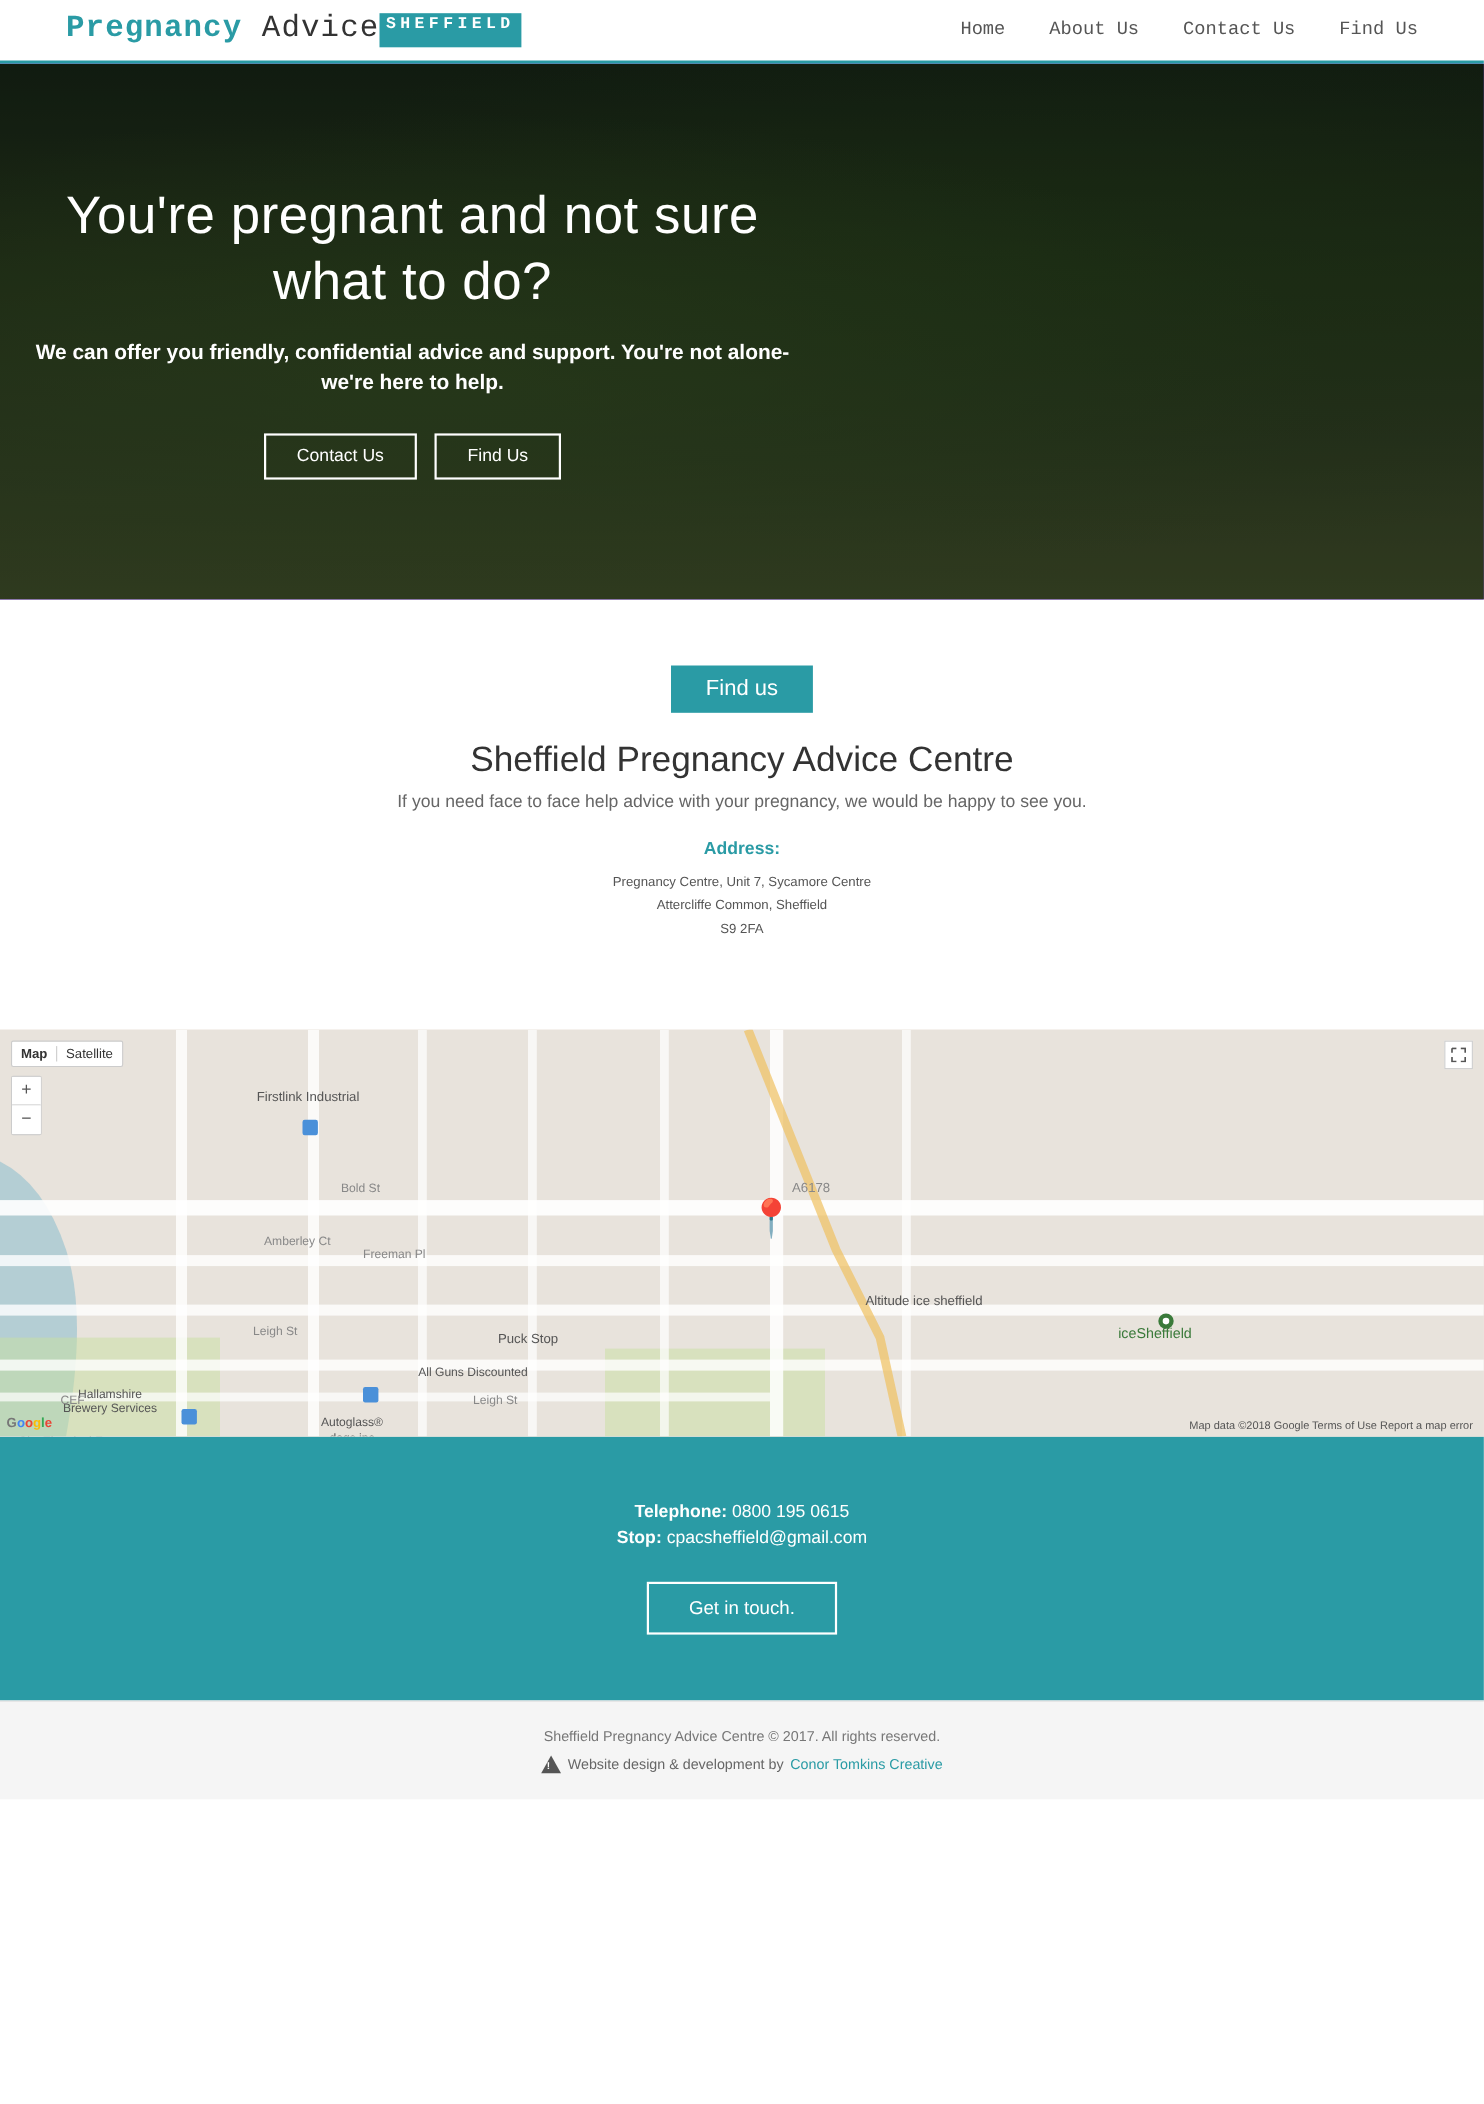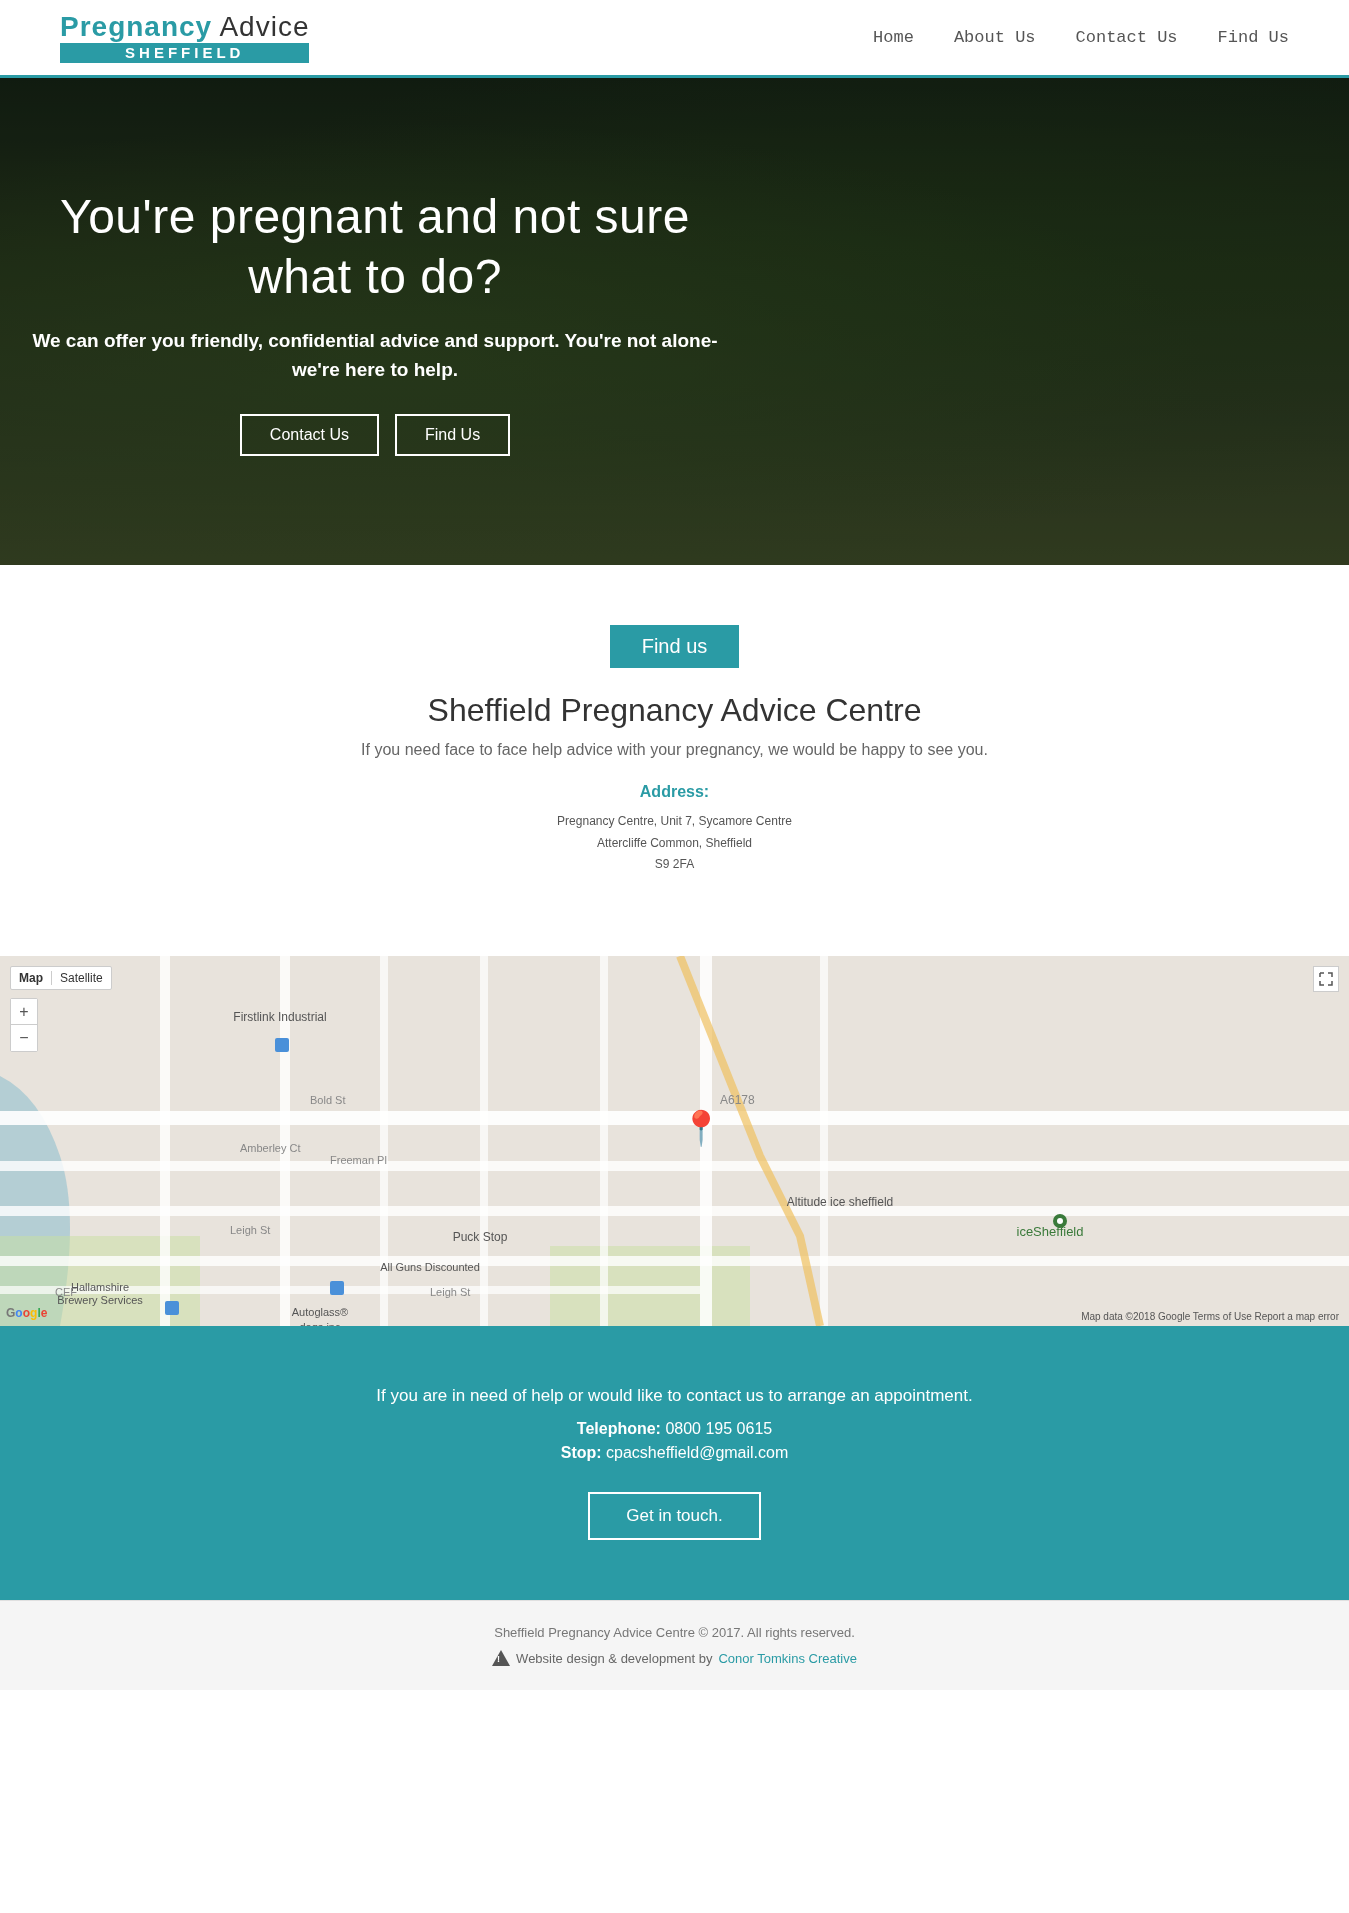--- a/index.html
+++ b/index.html
@@ -9,22 +9,23 @@
     .header {
       display: flex;
       align-items: center;
       justify-content: space-between;
       padding: 12px 60px;
       background: #fff;
       border-bottom: 3px solid #2a9ba5;
     }
     .logo-wrap {
       display: flex;
-      flex-direction: column;
+      flex-direction: row;
       line-height: 1.1;
+      font-family: Liberation Mono, monospace;
     }
     .logo-top {
       font-size: 28px;
       font-weight: normal;
       color: #333;
       letter-spacing: 1px;
     }
     .logo-top span.preg {
       color: #2a9ba5;
       font-weight: bold;
@@ -442,21 +443,20 @@
   </div>
 
   
   <div style="position:absolute; left:52%; top:52%; transform:translate(-50%,-100%); font-size:34px; z-index:20; color:#d9534f;">📍</div>
 
   <div class="map-attribution">Map data ©2018 Google  Terms of Use  Report a map error</div>
   <div class="map-google-logo" style="font-size:12px; color:#777;">G<span style="color:#4285f4">o</span><span style="color:#ea4335">o</span><span style="color:#fbbc05">g</span><span style="color:#34a853">l</span><span style="color:#ea4335">e</span></div>
 </div>
 
 <section class="contact-section">
-  <p>If you are in need of help or would like to contact us to arrange an appointment.</p>
   <p class="contact-info">
     <strong>Telephone:</strong>
     <span>0800 195 0615</span>
   </p>
   <p class="contact-info">
     <strong>Stop:</strong>
     <span>cpacsheffield@gmail.com</span>
   </p>
   <a href="#" class="get-in-touch-btn">Get in touch.</a>
 </section>

